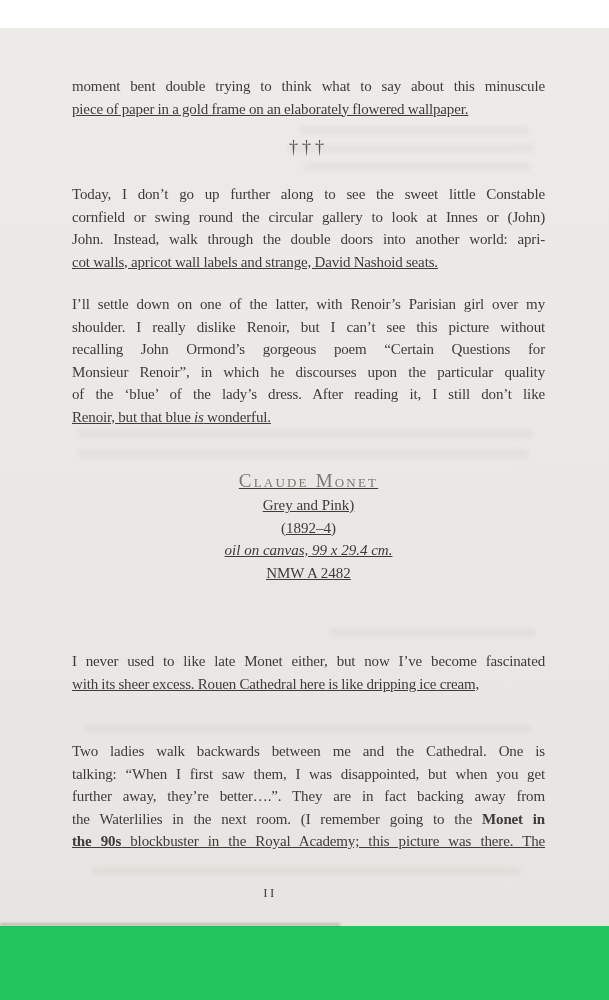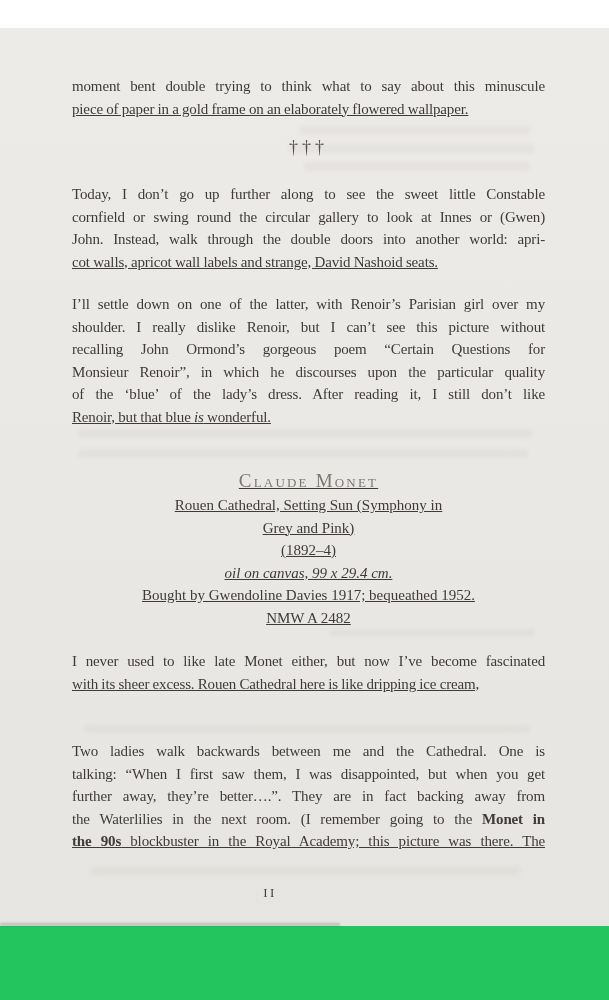--- a/index.html
+++ b/index.html
@@ -123,42 +123,40 @@
 
     <div class="block para" style="top:47px;">
         <div class="line">moment bent double trying to think what to say about this minuscule</div>
         <div class="line">piece of paper in a gold frame on an elaborately flowered wallpaper.</div>
       </div>
 
     <div class="separator">†††</div>
 
     <div class="block para" style="top:155px;">
         <div class="line">Today, I don’t go up further along to see the sweet little Constable</div>
-        <div class="line">cornfield or swing round the circular gallery to look at Innes or (Gwen)</div>
+        <div class="line">cornfield or swing round the circular gallery to look at Innes or (John)</div>
         <div class="line">John. Instead, walk through the double doors into another world: apri-</div>
         <div class="line">cot walls, apricot wall labels and strange, David Nashoid seats.</div>
       </div>
 
     <div class="block para" style="top:265px;">
         <div class="line">I’ll settle down on one of the latter, with Renoir’s Parisian girl over my</div>
         <div class="line">shoulder. I really dislike Renoir, but I can’t see this picture without</div>
         <div class="line">recalling John Ormond’s gorgeous poem “Certain Questions for</div>
         <div class="line">Monsieur Renoir”, in which he discourses upon the particular quality</div>
         <div class="line">of the ‘blue’ of the lady’s dress. After reading it, I still don’t like</div>
         <div class="line">Renoir, but that blue <i>is</i>  wonderful.</div>
       </div>
 
     <div class="entry">
       <div class="artist-name">Claude Monet</div>
       <div>
-          <div class="line">Rouen Cathedral, Setting Sun (Symphony in</div>
           <div class="line">Grey and Pink)</div>
           <div class="line">(1892–4)</div>
           <div class="line"><i>oil on canvas, 99 x 29.4 cm.</i></div>
-          <div class="line">Bought by Gwendoline Davies 1917; bequeathed 1952.</div>
           <div class="line">NMW A 2482</div>
         </div>
     </div>
 
     <div class="block para" style="top:622px;">
         <div class="line">I never used to like late Monet either, but now I’ve become fascinated</div>
         <div class="line">with its sheer excess. Rouen Cathedral here is like dripping ice cream,</div>
       </div>
 
     <div class="block para continued" style="top:712px;">

